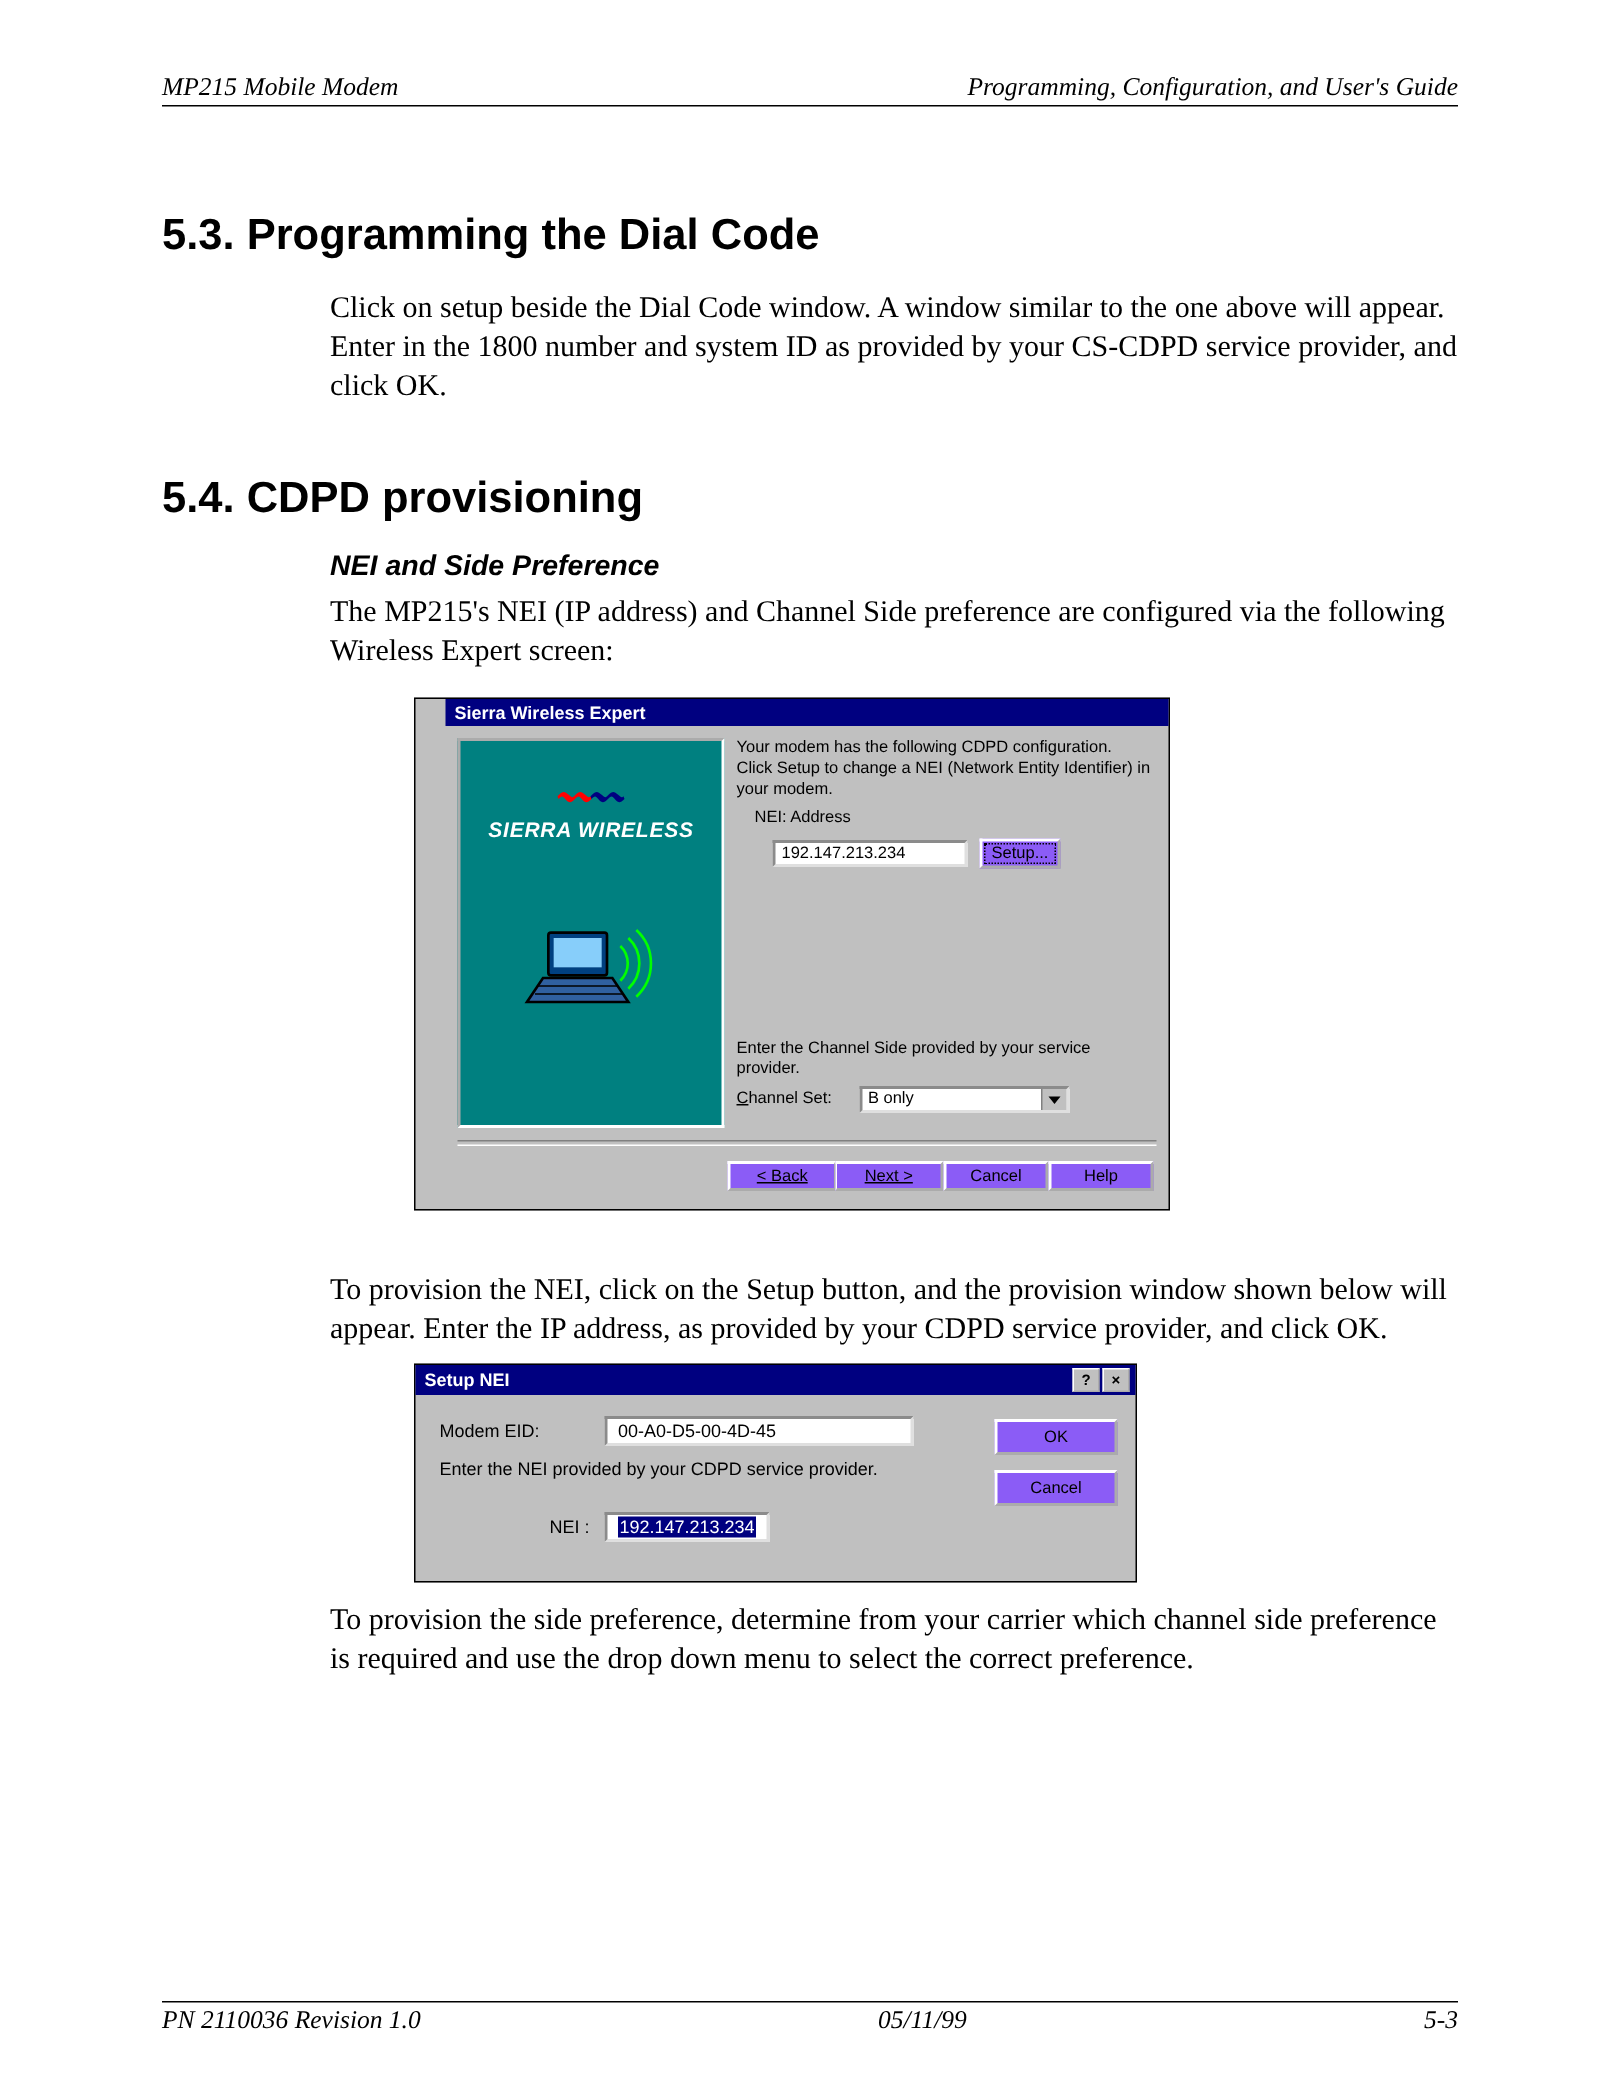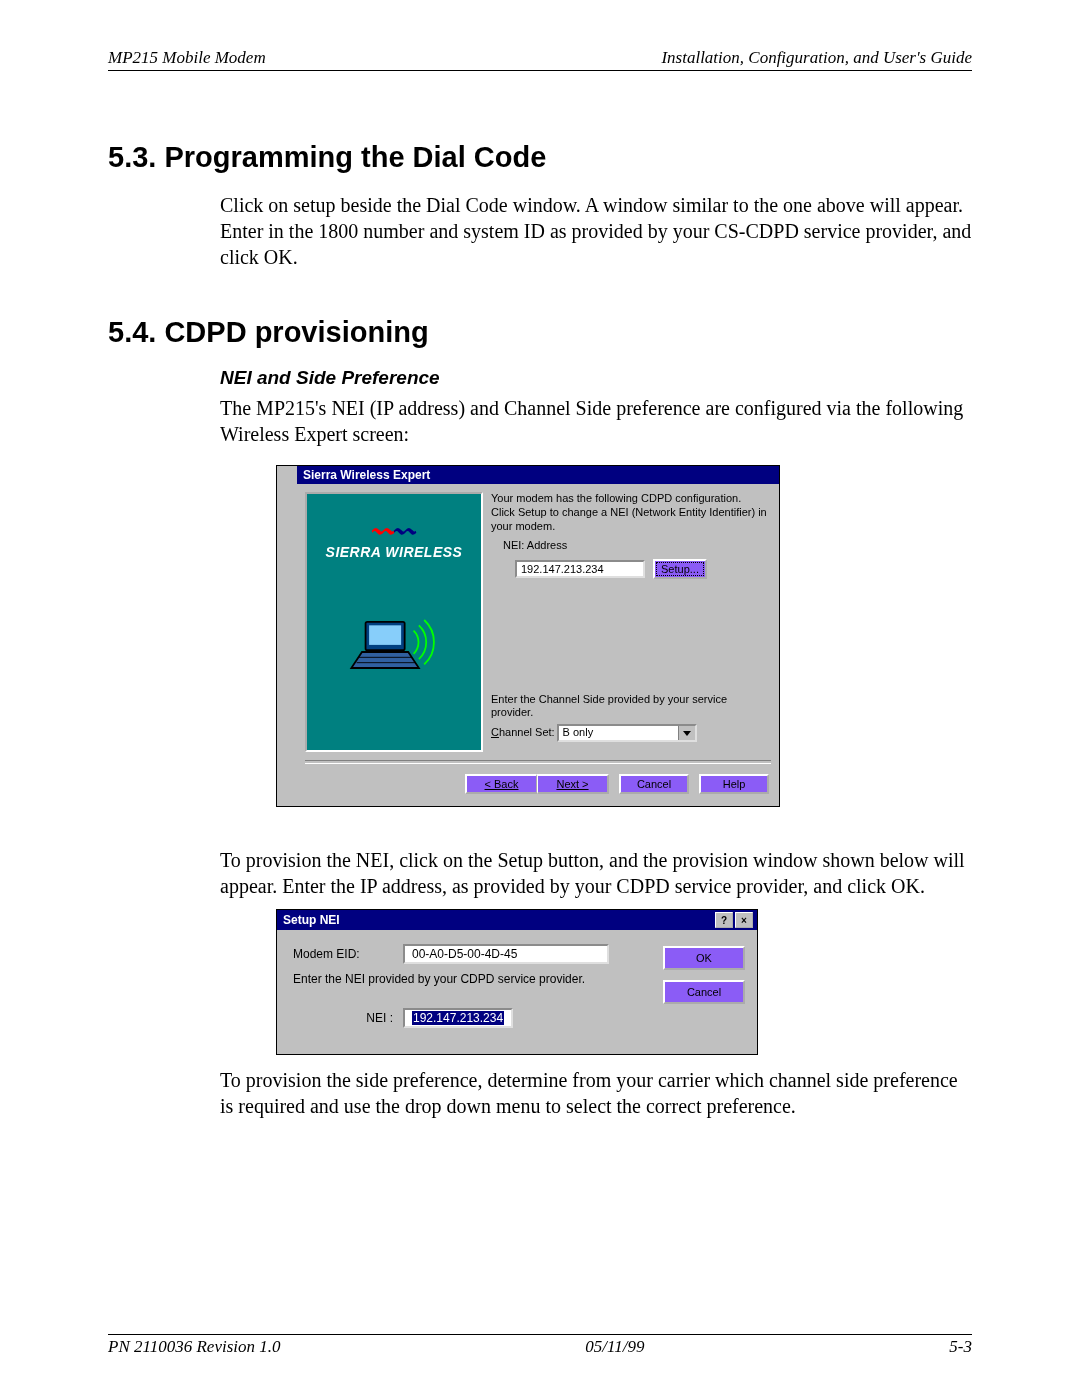--- a/index.html
+++ b/index.html
@@ -136,21 +136,21 @@
     box-sizing: border-box;
     cursor: default;
   }
   .win-btn.wide { min-width: 70px; }
   .win-btn.focus { outline: 1px dotted #000; outline-offset: -4px; }
   .right-panel .channel-block {
     position: absolute;
     bottom: 6px; left: 0; right: 16px;
   }
   .channel-row {
-    display: flex; align-items: center; gap: 2px;
+    display: flex; align-items: center; gap: 18px;
     margin-top: 4px;
   }
   .channel-row .underline-c { text-decoration: underline; }
   .combo {
     display: flex; align-items: stretch;
     border: 2px inset #dfdfdf;
     background: #fff;
     height: 18px;
     width: 140px;
     box-sizing: border-box;
@@ -174,21 +174,20 @@
 
   .wizard .sep {
     height: 2px;
     margin: 8px 8px 0 8px;
     border-top: 1px solid #808080;
     border-bottom: 1px solid #fff;
   }
   .wizard .nav-row {
     display: flex;
     justify-content: flex-end;
-    gap: 10px;
     padding: 10px 10px 12px 10px;
   }
   .nav-pair { display: flex; }
   .nav-pair .win-btn { min-width: 72px; }
   .nav-pair .win-btn:first-child { border-right-width: 1px; }
   .nav-pair .win-btn:last-child  { border-left-width: 1px; }
 
   
   .dlg {
     width: 480px;
@@ -251,21 +250,21 @@
     bottom: 40px;
   }
 </style>
 </head>
 <body>
 
 <div class="page">
 
   <div class="header-row">
     <span>MP215 Mobile Modem</span>
-    <span>Installation, Configuration, and User's Guide</span>
+    <span>Programming, Configuration, and User's Guide</span>
   </div>
 
   <h2 class="section-title">5.3.   Programming the Dial Code</h2>
   <p class="body-text">Click on setup beside the Dial Code window.  A window similar to the one above will appear. Enter in the 1800 number and system ID as provided by your CS-CDPD service provider, and click OK.</p>
 
   <h2 class="section-title">5.4.   CDPD provisioning</h2>
   <div class="sub-heading">NEI and Side Preference</div>
   <p class="body-text2">The MP215's NEI (IP address) and Channel Side preference are configured via the following Wireless Expert screen:</p>
 
   <div class="wizard">

